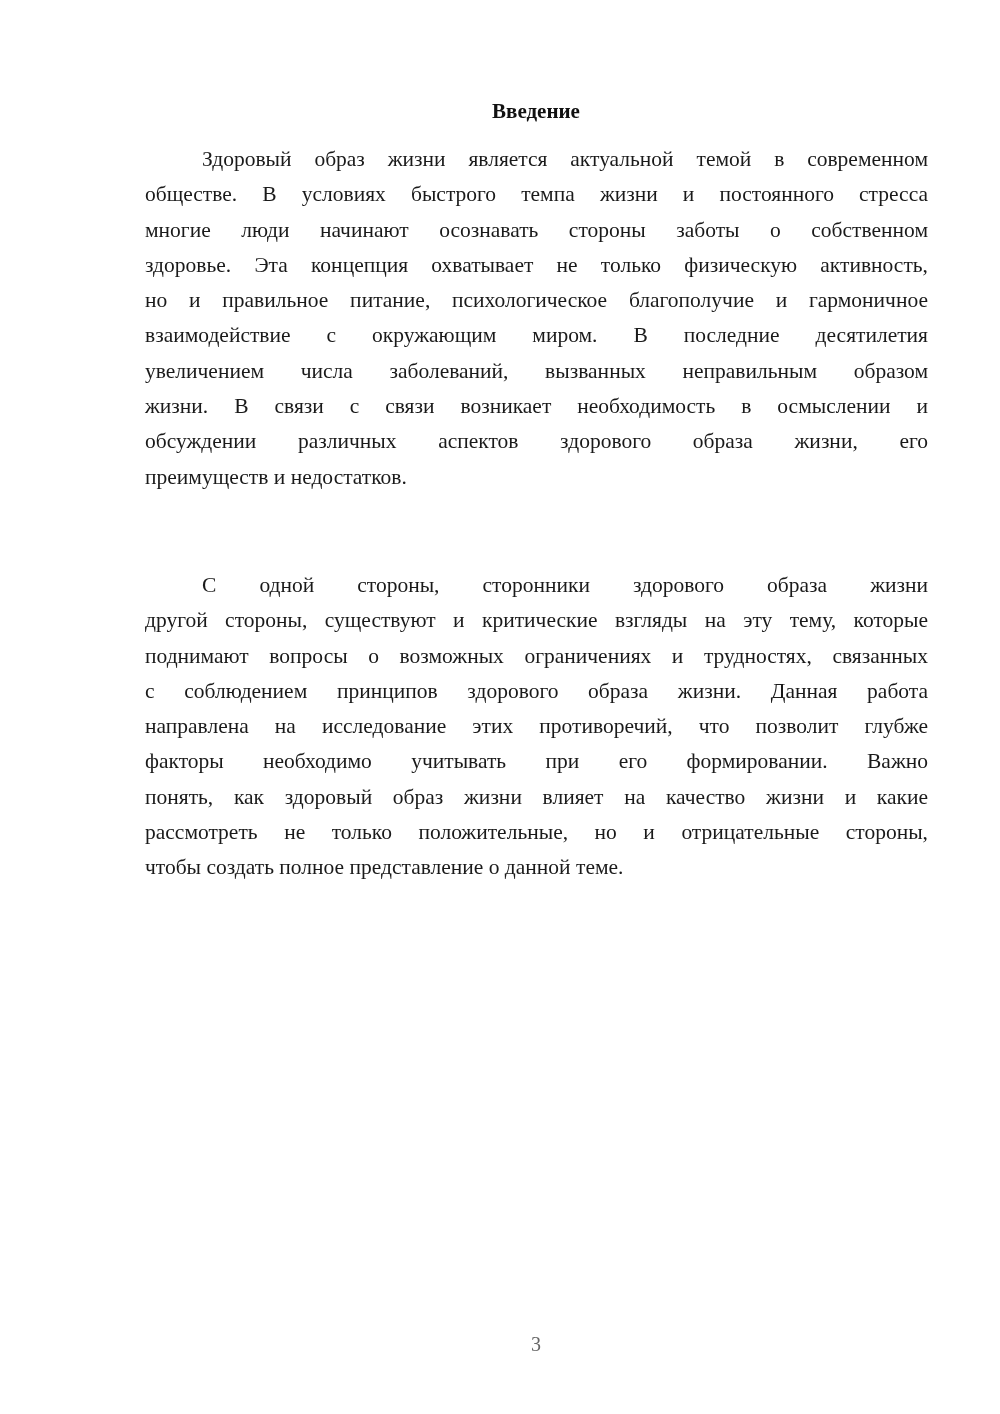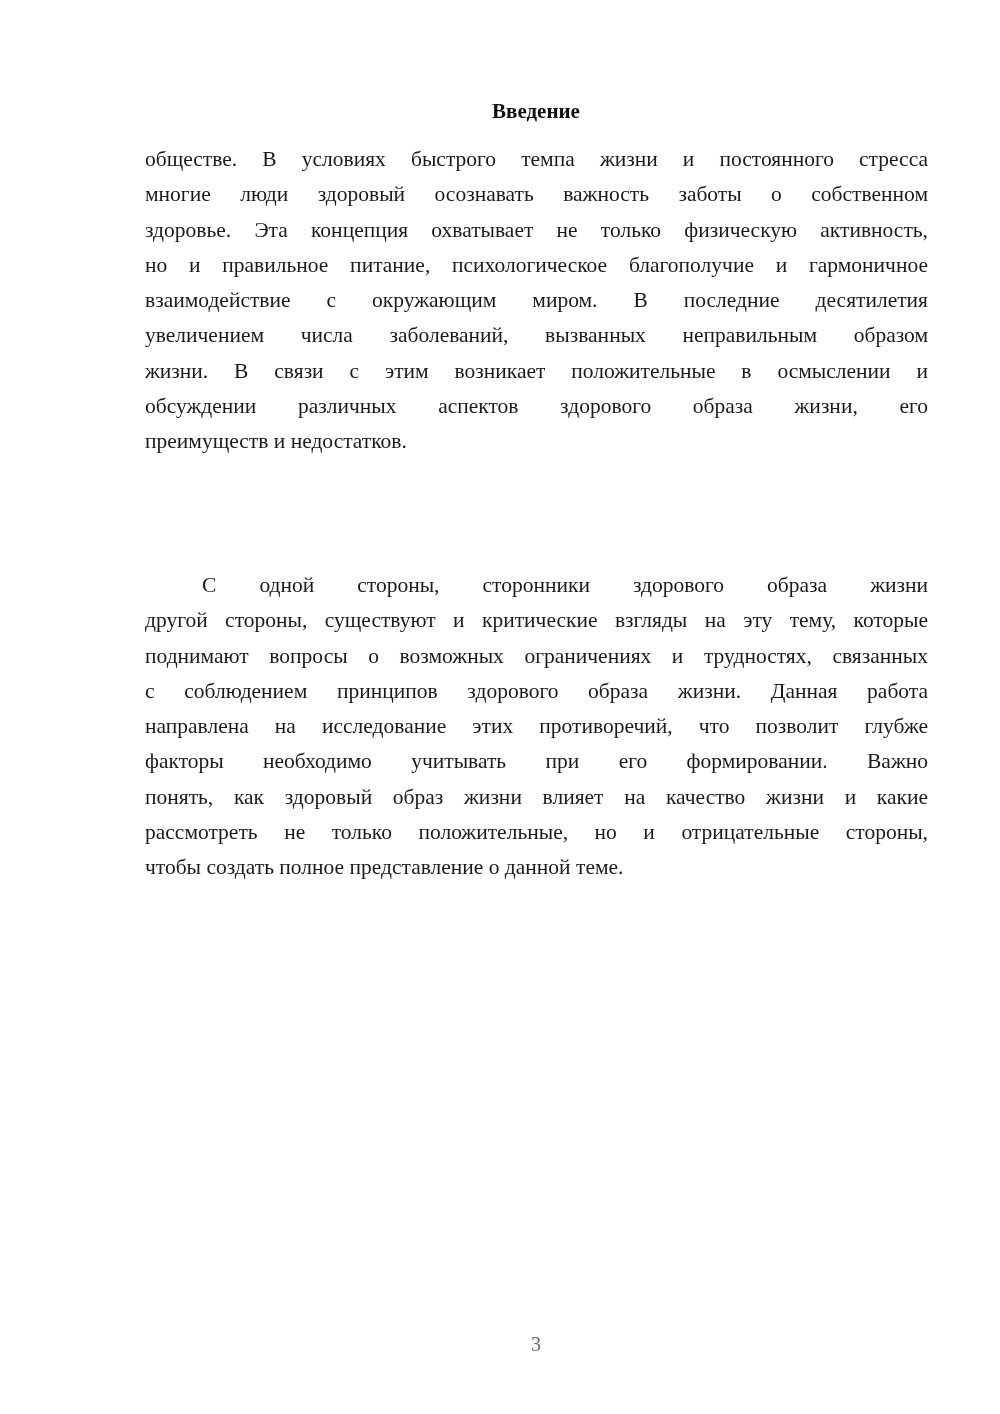--- a/index.html
+++ b/index.html
@@ -18,27 +18,28 @@
   .page-number { position: absolute; top: 1333px; left: 0; width: 1072px; text-align: center;
                  font-family: "Liberation Serif", serif; font-size: 20px; color: #666; }
 </style>
 </head>
 <body>
 
 <div class="page">
   <div class="heading">Введение</div>
 
   <div class="para" id="p1">
+    <span class="line first">Здоровый образ жизни является актуальной темой в современном</span>
     <span class="line">обществе. В условиях быстрого темпа жизни и постоянного стресса</span>
-    <span class="line">многие люди здоровый осознавать важность заботы о собственном</span>
+    <span class="line">многие люди начинают осознавать стороны заботы о собственном</span>
     <span class="line">здоровье. Эта концепция охватывает не только физическую активность,</span>
     <span class="line">но и правильное питание, психологическое благополучие и гармоничное</span>
     <span class="line">взаимодействие с окружающим миром. В последние десятилетия</span>
     <span class="line">увеличением числа заболеваний, вызванных неправильным образом</span>
-    <span class="line">жизни. В связи с этим возникает положительные в осмыслении и</span>
+    <span class="line">жизни. В связи с связи возникает необходимость в осмыслении и</span>
     <span class="line">обсуждении различных аспектов здорового образа жизни, его</span>
     <span class="line last">преимуществ и недостатков.</span>
   </div>
 
   <div class="para" id="p2">
     <span class="line first">С одной стороны, сторонники здорового образа жизни</span>
     <span class="line">другой стороны, существуют и критические взгляды на эту тему, которые</span>
     <span class="line">поднимают вопросы о возможных ограничениях и трудностях, связанных</span>
     <span class="line">с соблюдением принципов здорового образа жизни. Данная работа</span>
     <span class="line">направлена на исследование этих противоречий, что позволит глубже</span>

